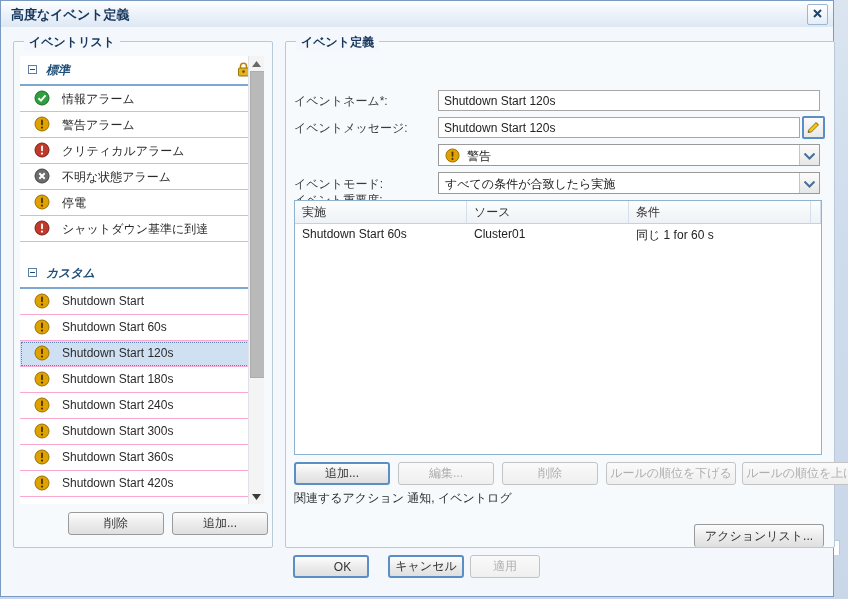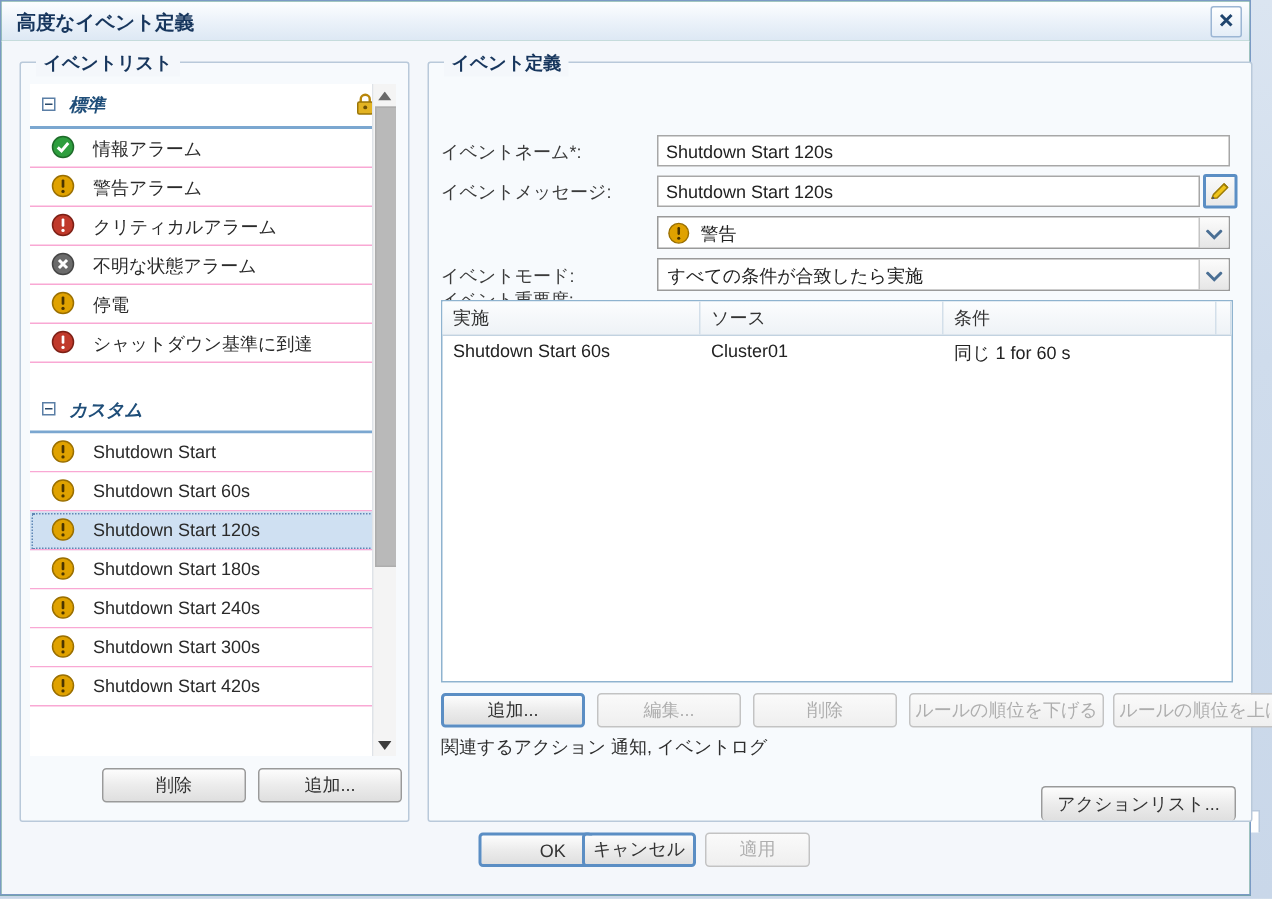--- a/index.html
+++ b/index.html
@@ -30,21 +30,21 @@
   #bg-bottom-4 { top: 560px; left: 487px; }
   #bg-white-strip {
     position: absolute; left: 8px; top: 540px; right: 8px; height: 14px;
     background: #fff; border: 1px solid #b8c9dd; border-bottom: none;
   }
 
   
   #dialog {
     position: absolute; left: 0; top: 0; width: 834px; height: 597px;
     border: 1px solid #7a9ac4;
-    background: #15803d;
+    background: #8b5cf6;
     box-sizing: border-box;
   }
   #titlebar {
     height: 26px;
     background: linear-gradient(#fdfeff, #eaf1f9 55%, #dde8f4);
     border-bottom: 1px solid #b6cbe2;
     position: relative;
   }
   #titlebar-text {
     position: absolute; left: 10px; top: 5px;
@@ -235,21 +235,21 @@
     position: absolute; left: 8px; top: 448px;
     font-size: 12px; color: #2e2e2e; text-align: center;
   }
   #btn-action-list {
     position: absolute; left: 408px; top: 482px; width: 130px; height: 23px;
     border-bottom: none;
   }
 
   
   #footer-btns { position: absolute; left: 0; right: 0; top: 528px; height: 40px; }
-  #btn-ok     { position: absolute; left: 318px; width: 76px; height: 23px; padding-left: 23px; }
+  #btn-ok     { position: absolute; left: 292px; width: 76px; height: 23px; padding-left: 23px; }
   #btn-cancel { position: absolute; left: 387px; width: 76px; height: 23px; }
   #btn-apply  { position: absolute; left: 469px; width: 70px; height: 23px; }
 </style>
 </head>
 <body>
 
 <div id="bg-layer">
   <div class="bg-text" id="bg-top-title">コマンドライン: bash --login -c "avt-shutdown-safe"</div>
   <div id="bg-white-strip"></div>
   <div class="bg-text" id="bg-bottom-1">知</div>
@@ -406,20 +406,30 @@
         </div>
         <div class="list-row">
           <span class="ico">
             <svg width="16" height="16" viewBox="0 0 16 16">
                 <circle cx="8" cy="8" r="7" fill="#e0a200" stroke="#9a6f00"></circle>
                 <rect x="7.1" y="3.6" width="1.8" height="5.6" rx=".8" fill="#4a3400"></rect>
                 <circle cx="8" cy="11.6" r="1.1" fill="#4a3400"></circle>
               </svg>
           </span>
           <span class="lbl">Shutdown Start 300s</span>
+        </div>
+        <div class="list-row">
+          <span class="ico">
+            <svg width="16" height="16" viewBox="0 0 16 16">
+                <circle cx="8" cy="8" r="7" fill="#e0a200" stroke="#9a6f00"></circle>
+                <rect x="7.1" y="3.6" width="1.8" height="5.6" rx=".8" fill="#4a3400"></rect>
+                <circle cx="8" cy="11.6" r="1.1" fill="#4a3400"></circle>
+              </svg>
+          </span>
+          <span class="lbl">Shutdown Start 360s</span>
         </div>
         <div class="list-row">
           <span class="ico">
             <svg width="16" height="16" viewBox="0 0 16 16">
                 <circle cx="8" cy="8" r="7" fill="#e0a200" stroke="#9a6f00"></circle>
                 <rect x="7.1" y="3.6" width="1.8" height="5.6" rx=".8" fill="#4a3400"></rect>
                 <circle cx="8" cy="11.6" r="1.1" fill="#4a3400"></circle>
               </svg>
           </span>
           <span class="lbl">Shutdown Start 420s</span>

